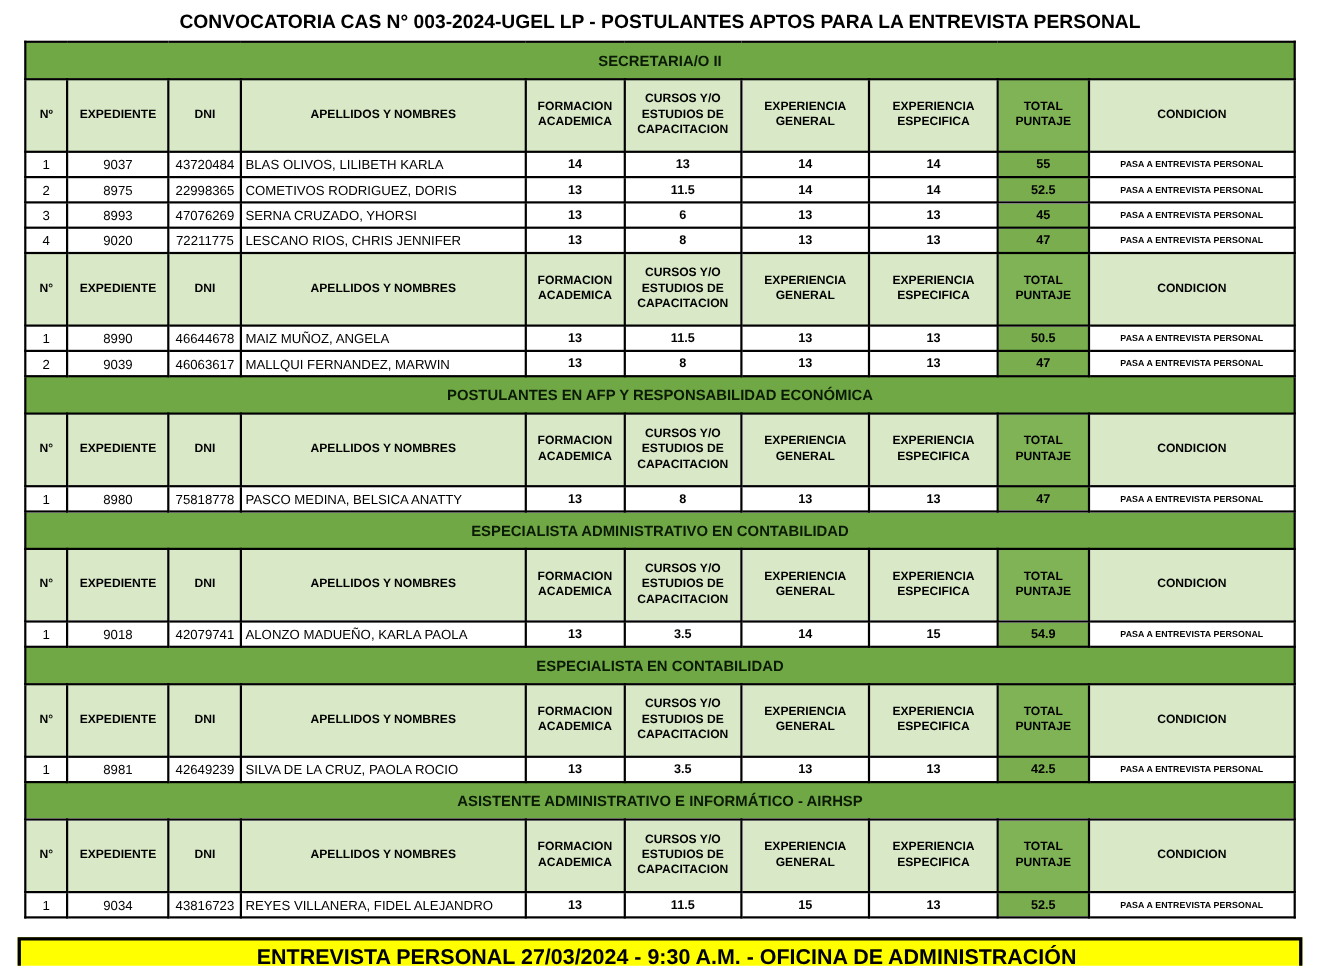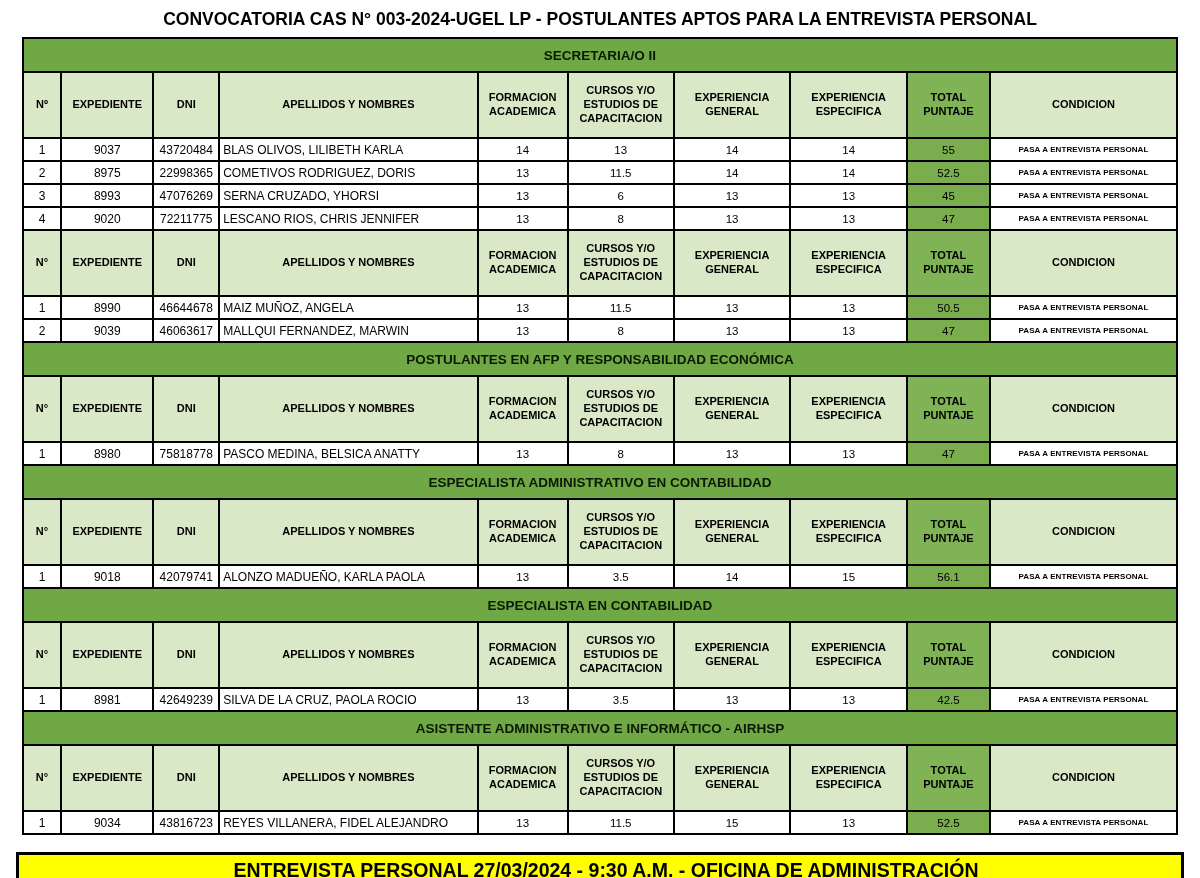--- a/index.html
+++ b/index.html
@@ -10,22 +10,22 @@
     border:2px solid #000;}
   td,th{border:2px solid #000;overflow:hidden;}
   tr.section-bar td{background:var(--section-green,#6fa844);font-weight:bold;
     font-size:13.5px;text-align:center;height:20px;padding:6px 0;color:#0b1a05;}
   th{background:var(--light-green,#d9e8c6);font-weight:bold;font-size:11px;
     text-align:center;height:60px;line-height:1.25;padding:2px;}
   th.total-h{background:var(--total-green,#7fb356);}
   td{height:19px;text-align:center;font-size:12px;padding:1px 3px;background:#fff;}
   td.c0,td.c1,td.c2{font-weight:normal;}
   td.c3{text-align:left;font-weight:normal;font-size:12px;white-space:nowrap;}
-  td.c4,td.c5,td.c6,td.c7{font-weight:normal;font-size:11.5px;border-radius:10px;}
-  td.c8{background:var(--total-value-green,#79ad4d);font-weight:normal;font-size:11.5px;}
+  td.c4,td.c5,td.c6,td.c7{font-weight:bold;font-size:11.5px;border-radius:10px;}
+  td.c8{background:var(--total-value-green,#79ad4d);font-weight:bold;font-size:11.5px;}
   td.c9{font-weight:bold;font-size:8px;letter-spacing:.1px;}
   .banner{width:1150px;margin:17px auto 0;border:3px solid #000;
     background:var(--banner-yellow,#ffff00);text-align:center;font-weight:bold;
     font-size:19.5px;padding:4px 0 5px 12px;}
 </style>
 </head>
 <body>
 
 <div class="page">
 
@@ -188,21 +188,21 @@
         </tr>
         <tr>
           <td class="c0">1</td>
           <td class="c1">9018</td>
           <td class="c2">42079741</td>
           <td class="c3">ALONZO MADUEÑO, KARLA PAOLA</td>
           <td class="c4">13</td>
           <td class="c5">3.5</td>
           <td class="c6">14</td>
           <td class="c7">15</td>
-          <td class="c8">56.1</td>
+          <td class="c8">54.9</td>
           <td class="c9">PASA A ENTREVISTA PERSONAL</td>
         </tr>
         <tr class="section-bar">
           <td colspan="10">ESPECIALISTA EN CONTABILIDAD</td>
         </tr>
         <tr>
           <th>N°</th>
           <th>EXPEDIENTE</th>
           <th>DNI</th>
           <th>APELLIDOS Y NOMBRES</th>

